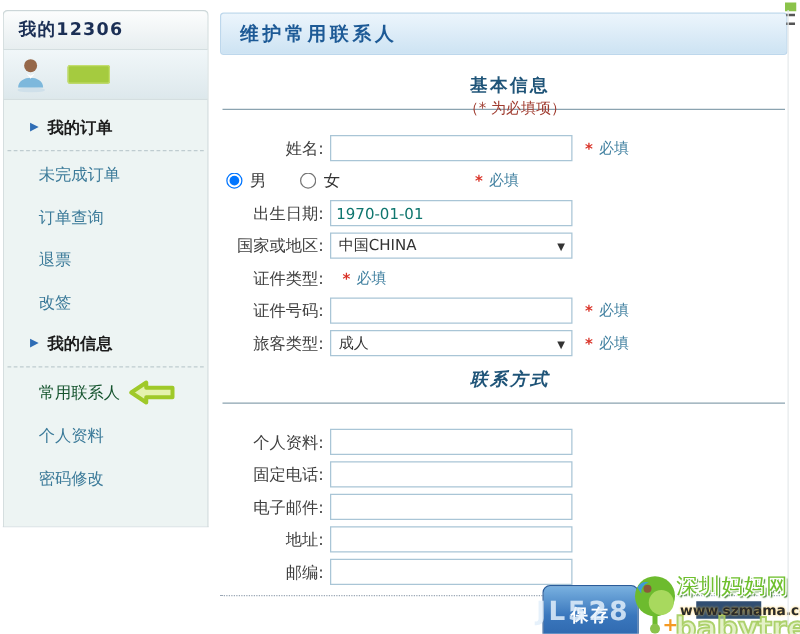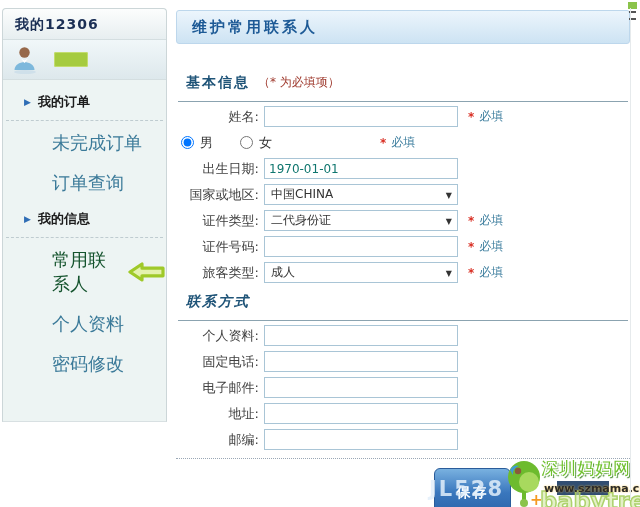--- a/index.html
+++ b/index.html
@@ -32,40 +32,40 @@
     background:#a5cb3f; box-shadow:inset 0 0 0 1px #c3dd6e;
   }
   .menu { padding-top:6px; }
   .menu-group {
     display:flex; align-items:center; padding:7px 0 7px 21px;
     font-size:13px; font-weight:bold; color:#1c1c1c; cursor:pointer;
   }
   .tri { font-size:9px; color:#2f6db5; margin-right:7px; }
   .menu-divider { border-top:1px dashed #bfccd0; margin:2px 3px; }
   .menu-link {
-    display:flex; align-items:center; padding:8px 0 8px 49px;
-    font-size:18px; color:#3b7a99; cursor:pointer;
+    display:flex; align-items:center; padding:8px 0 8px 28px;
+    font-size:13px; color:#3b7a99; cursor:pointer;
   }
   .menu-link.active { color:#14532d; }
   .arrow-left-icon { margin-left:7px; display:inline-block; line-height:0; }
 
   
   .main { position:absolute; left:176px; top:10px; width:454px; }
   .titlebar {
     height:34px; line-height:33px; padding-left:15px;
     background:linear-gradient(#ecf5fc,#cde3f3);
     border:1px solid #bdd7ec; border-radius:3px;
     font-size:15px; font-weight:bold; color:#1d5a96; letter-spacing:3px;
   }
-  .sec-head { display:flex; align-items:flex-start; margin:30px 0 0 10px; height:20px; }
+  .sec-head { display:flex; align-items:center; margin:16px 0 0 10px; height:20px;flex-direction:column; }
   .sec-title { font-size:14px; font-weight:bold; color:#1f5478; letter-spacing:2px; }
   .sec-note { font-size:12px; color:#a03c30; margin-left:8px; }
   .sec-rule { border-top:1px solid #8ba3b0; margin:7px 2px 0 2px; }
 
-  .form { margin-top:4px; }
+  .form { margin-top:20px; }
   .frow { display:flex; align-items:center; height:21px; margin-bottom:5px; }
   .flabel {
     width:88px; text-align:right; font-size:13px; color:#404040;
     padding-right:5px; white-space:nowrap;
   }
   .finput {
     width:194px; height:21px; border:1px solid #a9c5d6; background:#fff;
     font-size:12px; color:#0f766e; padding:0 4px; outline:none;
     font-family:"DejaVu Sans","Liberation Sans",sans-serif;
   }
@@ -146,20 +146,26 @@
       <span class="tri">▶</span>
       <span>我的订单</span>
     </div>
     <div class="menu-divider"></div>
     <div class="menu-link">
       <span>未完成订单</span>
     </div>
     <div class="menu-link">
       <span>订单查询</span>
     </div>
+    <div class="menu-link">
+      <span>退票</span>
+    </div>
+    <div class="menu-link">
+      <span>改签</span>
+    </div>
     <div class="menu-group">
       <span class="tri">▶</span>
       <span>我的信息</span>
     </div>
     <div class="menu-divider"></div>
     <div class="menu-link active">
       <span>常用联系人</span>
       <span class="arrow-left-icon">
         <svg width="38" height="20" viewBox="0 0 38 20">
           <path d="M2 10 L14 2 L14 6.2 L35 6.2 L35 13.8 L14 13.8 L14 18 Z" fill="#e4f2ae" stroke="#9fc929" stroke-width="3.2" stroke-linejoin="round"></path>
@@ -220,24 +226,20 @@
     <div class="frow">
       <span class="flabel">国家或地区:</span>
       <span class="fselect">
         <span>中国CHINA</span>
         <span class="caret"></span>
       </span>
     </div>
 
     <div class="frow">
       <span class="flabel">证件类型:</span>
-      <span class="fselect">
-        <span>二代身份证</span>
-        <span class="caret"></span>
-      </span>
       <span class="req">
         <span class="req-star">*</span>
         <span class="req-text">必填</span>
       </span>
     </div>
 
     <div class="frow">
       <span class="flabel">证件号码:</span>
       <input class="finput" type="text" value="" style="">
       <span class="req">

